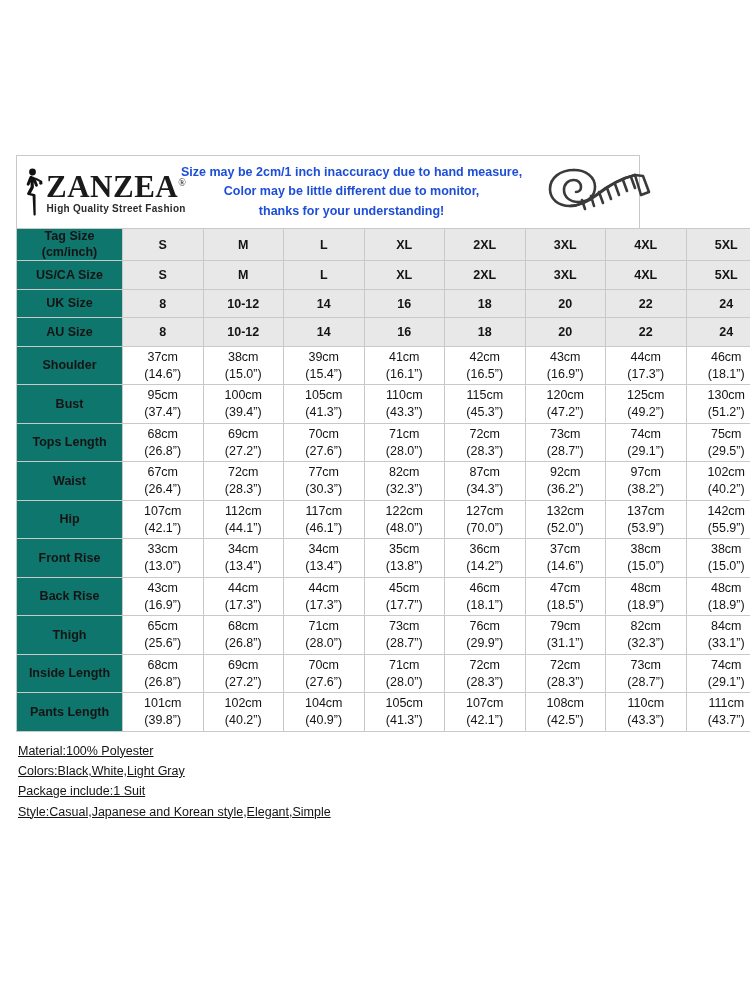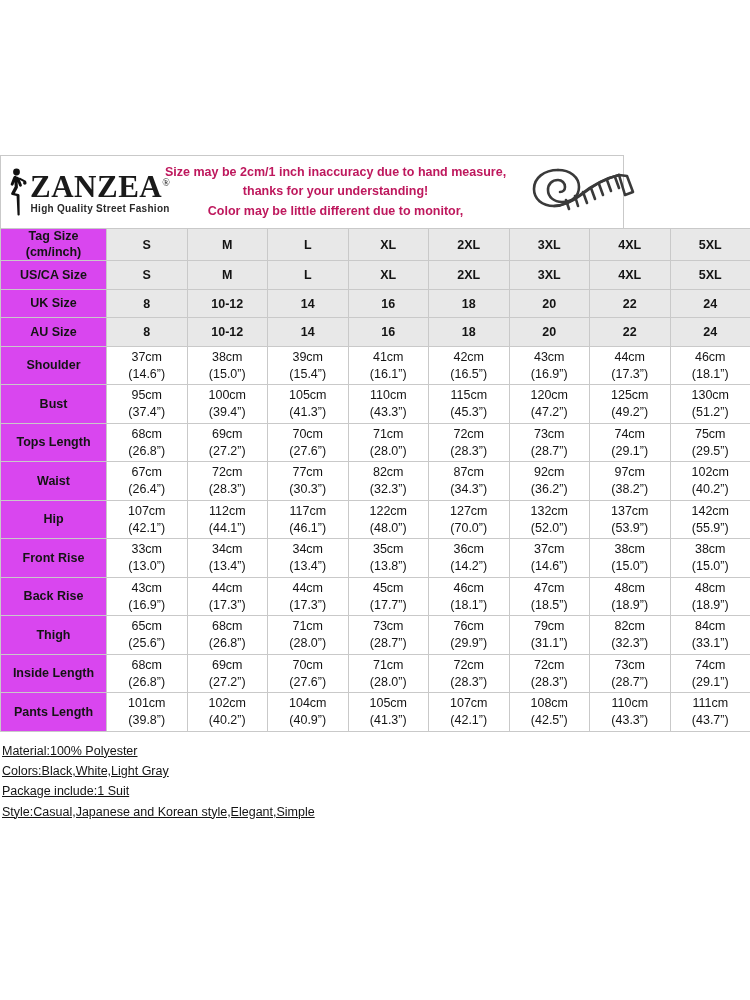--- a/index.html
+++ b/index.html
@@ -11,21 +11,21 @@
     width: 750px;
     height: 1000px;
     font-family: "Liberation Sans", sans-serif;
     color: #111111;
     position: relative;
     overflow: hidden;
   }
 
   .sheet {
     position: absolute;
-    left: 0;
+    left: 16px;
     top: 155px;
     width: 624px;
   }
 
   
   .header-band {
     display: flex;
     align-items: center;
     height: 73px;
     border-top: 1px solid #c9c9c9;
@@ -79,21 +79,21 @@
     color: #2a2a2a;
     margin-top: 2px;
     white-space: nowrap;
   }
 
   .notice {
     flex: 1 1 auto;
     text-align: center;
     font-size: 12.5px;
     font-weight: 700;
-    color: #be185d;
+    color: #1d4ed8;
     line-height: 1.55;
     padding: 0 4px;
   }
   .notice div { white-space: nowrap; }
 
   .tape {
     width: 150px;
     flex: 0 0 150px;
     display: flex;
     align-items: center;
@@ -111,21 +111,21 @@
     text-align: center;
     vertical-align: middle;
     font-size: 12.5px;
     color: #141414;
     padding: 0;
   }
   col.c-label { width: 106px; }
   col.c-size  { width: 80.5px; }
 
   td.rowlabel {
-    background: #d946ef;
+    background: #0f766e;
     font-weight: 700;
     font-size: 13px;
     height: 27.5px;
     line-height: 1.15;
     padding: 2px 2px;
   }
   td.rowlabel.two-line { line-height: 1.25; }
 
   td.sizehead {
     background: #e8e8e8;
@@ -176,22 +176,22 @@
         </svg>
       </div>
       <div class="brand-words">
         <div class="brand-name"><span>ZANZEA</span><span class="brand-reg">®</span></div>
         <div class="brand-tagline">High Quality Street Fashion</div>
       </div>
     </div>
 
     <div class="notice">
       <div>Size may be 2cm/1 inch inaccuracy due to hand measure,</div>
+      <div>Color may be little different due to monitor,</div>
       <div>thanks for your understanding!</div>
-      <div>Color may be little different due to monitor,</div>
     </div>
 
     <div class="tape">
       <svg width="130" height="58" viewBox="0 0 130 58" aria-hidden="true">
         <g fill="none" stroke="#3a3a3a" stroke-width="2.6" stroke-linejoin="round" stroke-linecap="round">
           <path d="M38 7c-14 0-24 8-24 19 0 10 8 17 20 17 11 0 19-5 27-11 10-8 22-16 38-20"></path>
           <path d="M38 7c12 0 21 7 21 17 0 9-7 15-17 15-8 0-14-5-14-12 0-6 4-10 10-10 4 0 7 3 7 7 0 3-2 5-5 5"></path>
           <path d="M34 43c10 0 18-5 26-11 10-8 22-16 39-20"></path>
           <path d="M99 12l8 1 6 16-8 3z"></path>
           <path d="M95 14l4 11M87 17l4 11M79 21l4 11M71 25l4 11M63 29l4 11M55 33l3 10M46 37l3 9"></path>

